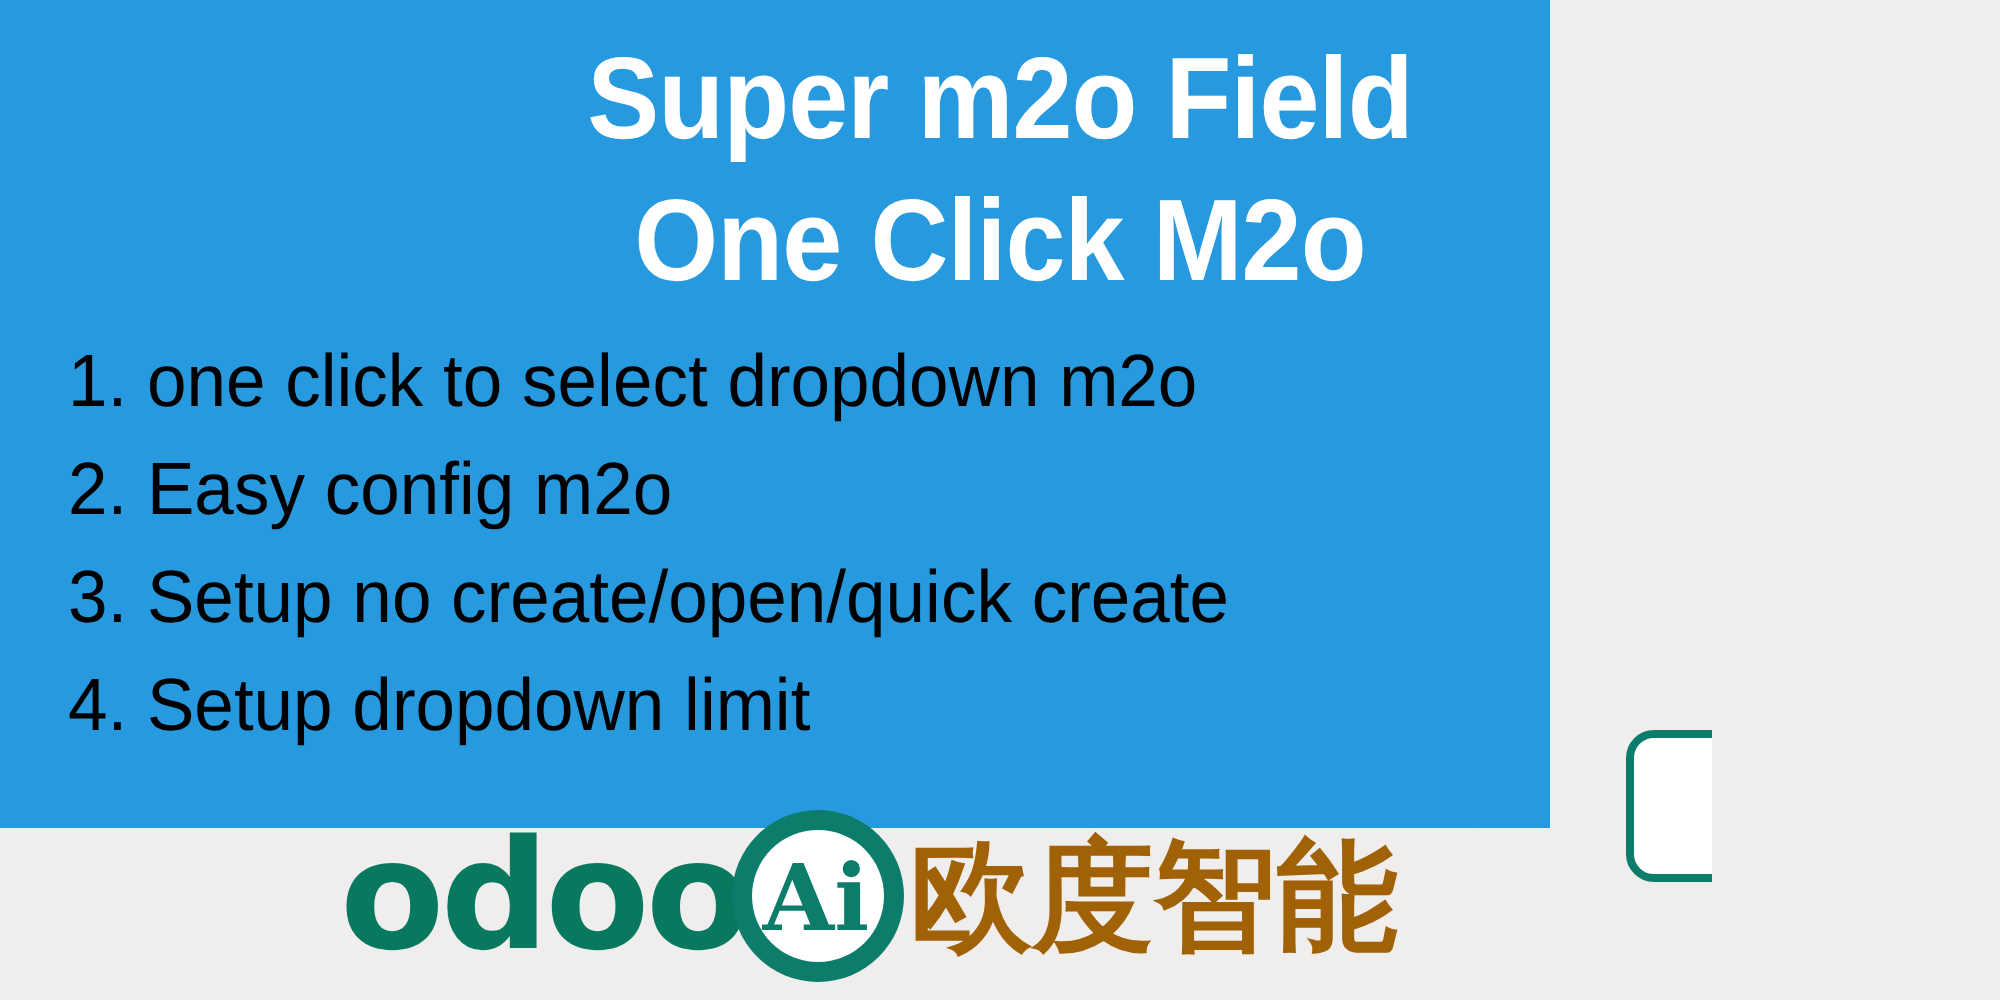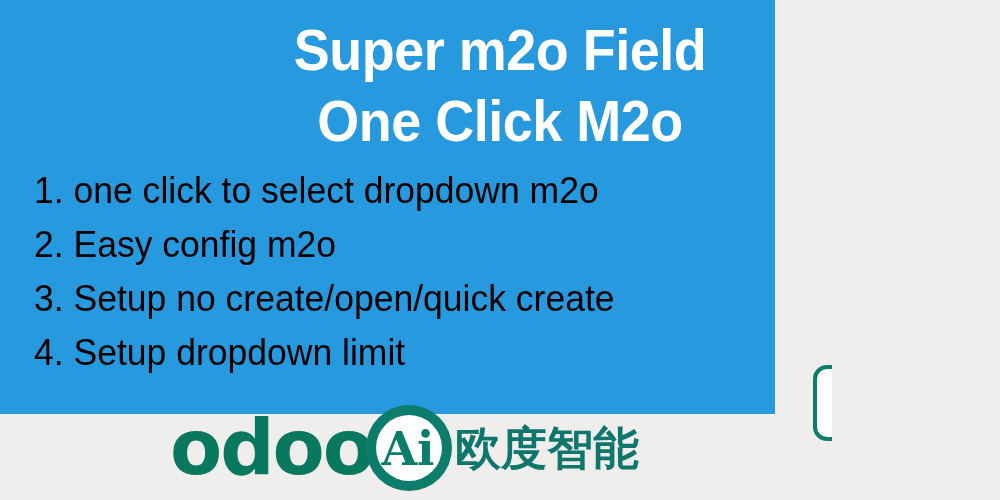--- a/index.html
+++ b/index.html
@@ -7,20 +7,21 @@
     padding: 0;
     background: #EFEEEC;
   }
   #banner {
     position: relative;
     width: 832px;
     height: 500px;
     overflow: hidden;
     background: #EFEEEC;
     font-family: "Liberation Sans", "DejaVu Sans", sans-serif;
+    padding-left: 24px;
   }
 
   
   .deco-circle {
     position: absolute;
     width: 330px;
     height: 330px;
     border-radius: 50%;
     background: #EFEEEC;
     left: 730px;
@@ -126,22 +127,22 @@
   }
   .brand-ai {
     position: relative;
     width: 92px;
     height: 92px;
     margin-left: -10px;
     margin-right: -2px;
     flex: 0 0 auto;
   }
   .brand-cn {
-    color: #0f766e;
-    font-size: 46px;
+    color: #a16207;
+    font-size: 61px;
     font-weight: bold;
     line-height: 1;
     letter-spacing: 0px;
     margin-left: 2px;
     font-family: "DejaVu Sans", sans-serif;
   }
 </style>
 </head>
 <body>
 

